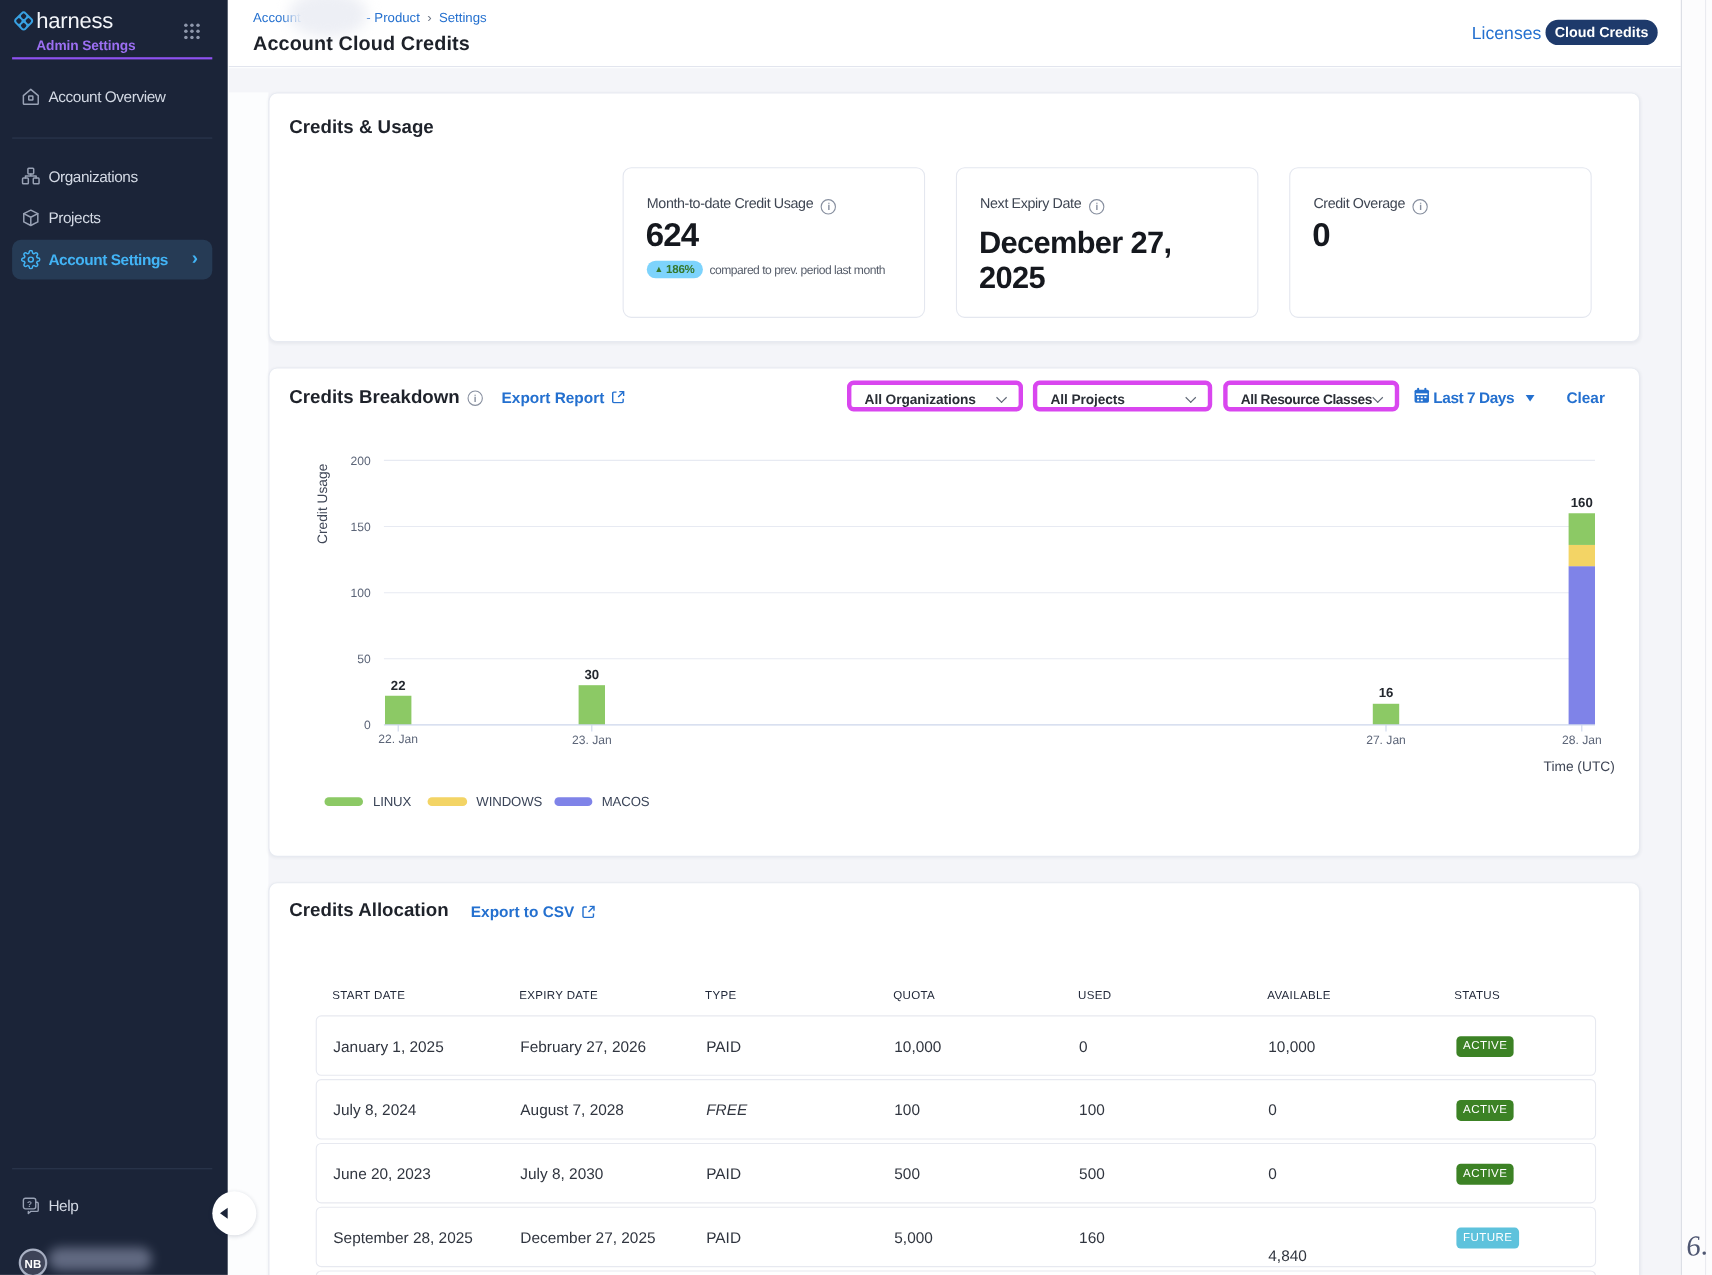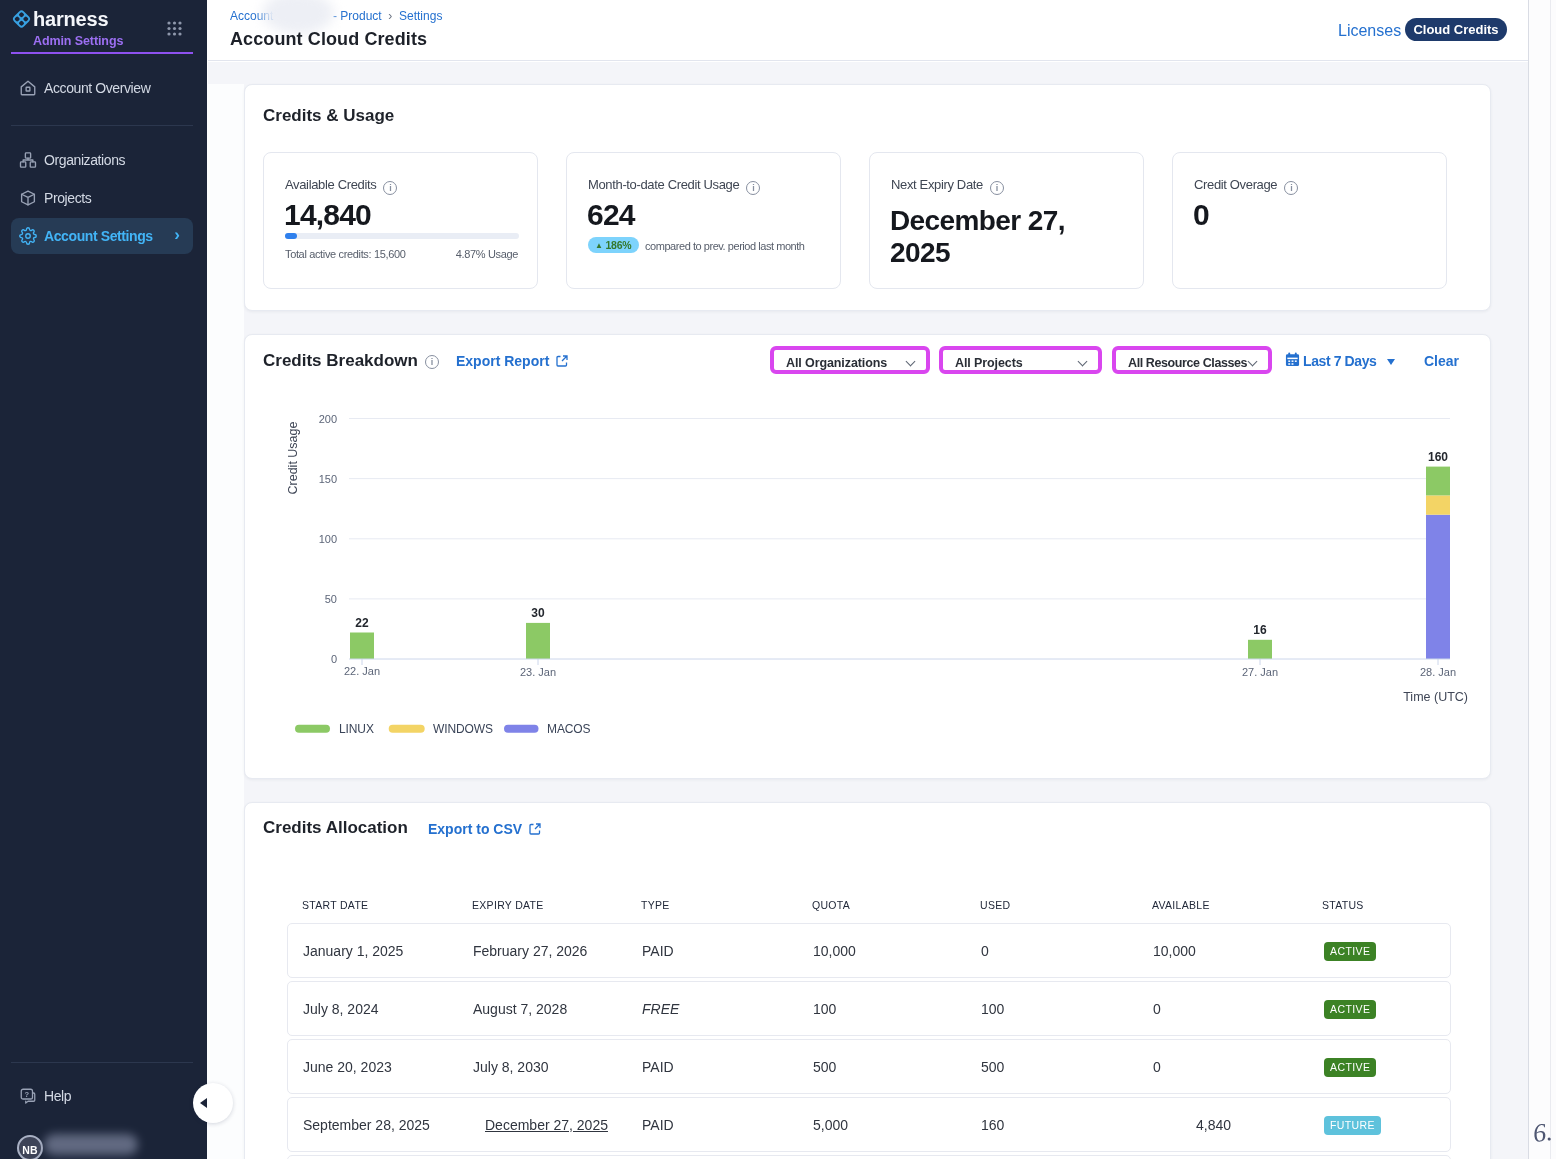--- a/index.html
+++ b/index.html
@@ -32,21 +32,21 @@
 
 
 .statbox { position:absolute; top:67px; width:275px; height:137px; border:1px solid #e4e7ef; border-radius:8px; background:#fff; }
 .statlabel { position:absolute; left:21px; top:24px; font-size:13px; color:#3f4653; letter-spacing:-0.35px; white-space:nowrap; }
 .info { display:inline-block; width:14px; height:14px; border:1px solid #878f9f; border-radius:50%; font-size:9px; color:#878f9f; text-align:center; line-height:13px; font-weight:700; vertical-align:-2px; margin-left:7px; font-style:normal; }
 .statnum { position:absolute; left:20px; top:45px; font-size:30px; font-weight:700; color:#15181e; letter-spacing:-0.8px; }
 
 
 #sidebar { position:absolute; left:0; top:0; width:207px; height:1159px; background:#1b2438; }
 #sblogo { position:absolute; left:11px; top:7px; }
-#sbname { position:absolute; left:33px; top:8px; font-size:20px; font-weight:700; color:#f4f6fa; letter-spacing:-0.2px; }
+#sbname { position:absolute; left:33px; top:8px; font-size:20px; font-weight:400; color:#f4f6fa; letter-spacing:-0.2px; }
 #sbmode { position:absolute; left:33px; top:34px; font-size:12.5px; font-weight:700; color:#9c6ff2; letter-spacing:-0.1px; }
 #sbrule { position:absolute; left:11px; top:52px; width:182px; height:2px; background:#8e51f0; }
 #sbdots { position:absolute; left:167px; top:21px; width:15px; height:15px; }
 .sbitem { position:absolute; left:11px; width:182px; height:36px; border-radius:8px; }
 .sbicon { position:absolute; left:8px; top:9px; width:18px; height:18px; }
 .sblabel { position:absolute; left:33px; top:9px; font-size:14px; color:#d3d9e4; line-height:18px; white-space:nowrap; letter-spacing:-0.4px; }
 .sbdivider { position:absolute; left:11px; width:182px; height:1px; background:#2c374e; }
 #sbactive { background:#263b55; }
 #sbactive .sblabel { color:#42b4f6; font-weight:700; }
 #sbchev { position:absolute; right:13px; top:7px; font-size:17px; font-weight:700; color:#42b4f6; }
@@ -79,29 +79,20 @@
     <span class="crumb" style="left:22px;">Account</span>
     <span class="crumb" style="left:125px;">- Product&nbsp; <span class="crumbsep">›</span>&nbsp; Settings</span>
     <div id="crumbblob"></div>
     <div id="pagetitle">Account Cloud Credits</div>
     <div id="licenses">Licenses</div>
     <div id="ccpill">Cloud Credits</div>
   </div>
 
   <div class="card" id="card1">
     <div class="cardtitle" style="top:21px;">Credits &amp; Usage</div>
-    <div class="statbox" style="left:18px;">
-      <div class="statlabel">Available Credits<span class="info">i</span></div>
-      <div class="statnum">14,840</div>
-      <div style="position:absolute;left:21px;top:80px;width:234px;height:6px;background:#e9edf5;border-radius:3px;">
-        <div style="position:absolute;left:0;top:0;width:12px;height:6px;background:#2f80ed;border-radius:3px;"></div>
-      </div>
-      <div style="position:absolute;left:21px;top:95px;font-size:11px;letter-spacing:-0.35px;color:#575e6b;white-space:nowrap;">Total active credits: 15,600</div>
-      <div style="position:absolute;right:19px;top:95px;font-size:11px;letter-spacing:-0.35px;color:#575e6b;white-space:nowrap;">4.87% Usage</div>
-    </div>
     <div class="statbox" style="left:321px;">
       <div class="statlabel">Month-to-date Credit Usage<span class="info">i</span></div>
       <div class="statnum">624</div>
       <div style="position:absolute;left:21px;top:84px;height:16px;background:#7dd3fc;border-radius:8px;font-size:10.5px;font-weight:700;color:#35782c;line-height:16px;padding:0 7px;letter-spacing:-0.2px;white-space:nowrap;"><span style="font-size:8px;vertical-align:1px;">▲</span> 186%</div>
       <div style="position:absolute;left:78px;top:87px;font-size:11px;letter-spacing:-0.45px;color:#575e6b;white-space:nowrap;">compared to prev. period last month</div>
     </div>
     <div class="statbox" style="left:624px;">
       <div class="statlabel">Next Expiry Date<span class="info">i</span></div>
       <div class="statnum" style="top:52px;font-size:28px;line-height:32px;letter-spacing:-0.6px;">December 27,<br>2025</div>
     </div>
@@ -233,25 +224,25 @@
       <span style="left:15px;">June 20, 2023</span>
       <span style="left:185px;">July 8, 2030</span>
       <span style="left:354px;">PAID</span>
       <span style="left:525px;">500</span>
       <span style="left:693px;">500</span>
       <span style="left:865px;">0</span>
       <span class="badge badge-active" style="left:1036px;">ACTIVE</span>
     </div>
     <div class="trow" style="top:294px;">
       <span style="left:15px;">September 28, 2025</span>
-      <span style="left:197px;text-decoration:underline;">December 27, 2025</span>
+      <span style="left:185px;">December 27, 2025</span>
       <span style="left:354px;">PAID</span>
       <span style="left:525px;">5,000</span>
       <span style="left:693px;">160</span>
-      <span style="left:908px;">4,840</span>
+      <span style="left:865px;margin-top:16px;">4,840</span>
       <span class="badge badge-future" style="left:1036px;">FUTURE</span>
     </div>
     <div class="trow" style="top:352px;"></div>
   </div>
 
   <div id="sidebar">
     <svg id="sblogo" width="22" height="24" viewBox="0 0 22 24">
       <g transform="translate(10.5,12) rotate(45)">
         <rect x="-7" y="-7" width="14" height="14" rx="3.4" fill="#38a1e2"></rect>
         <rect x="-5.2" y="-5.2" width="4.3" height="4.3" rx="1.4" fill="#1b2438"></rect>

